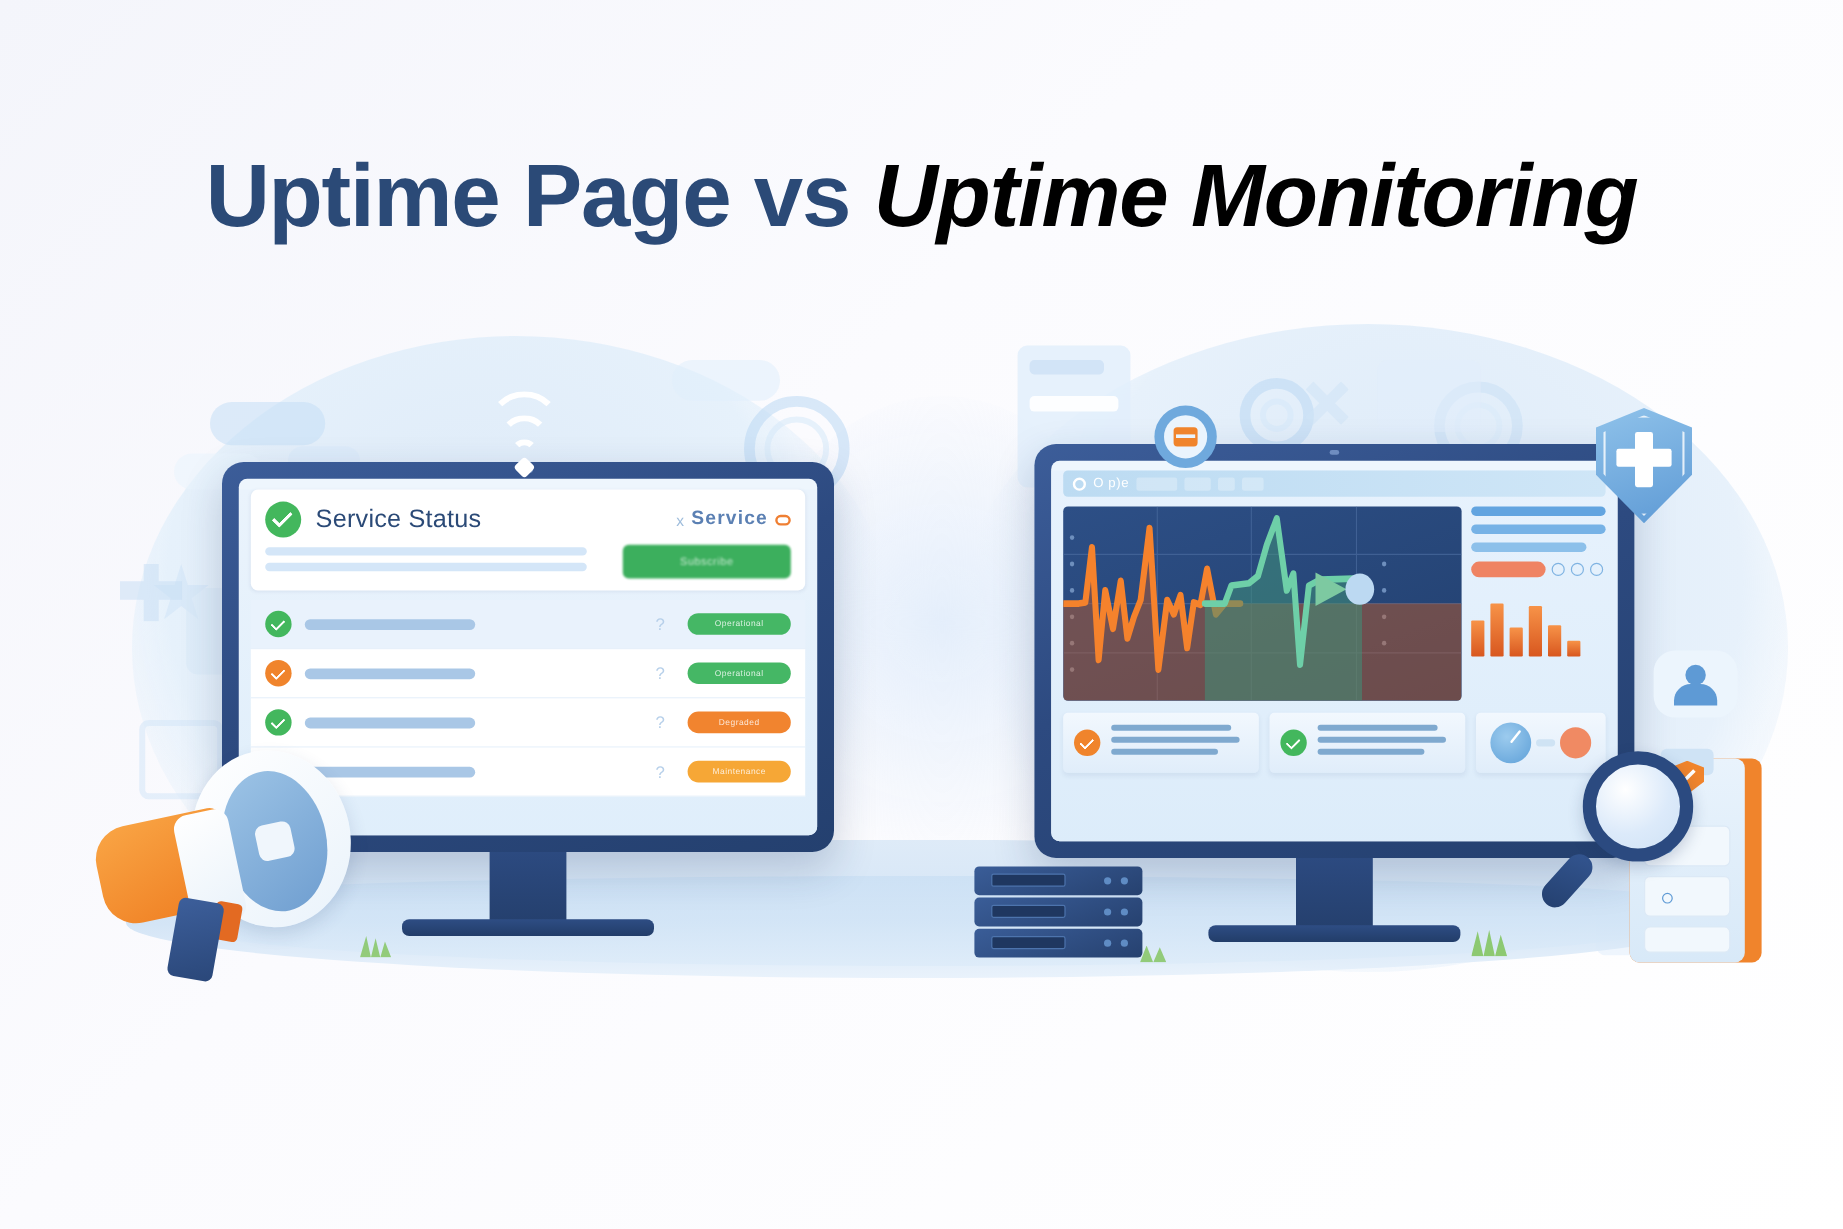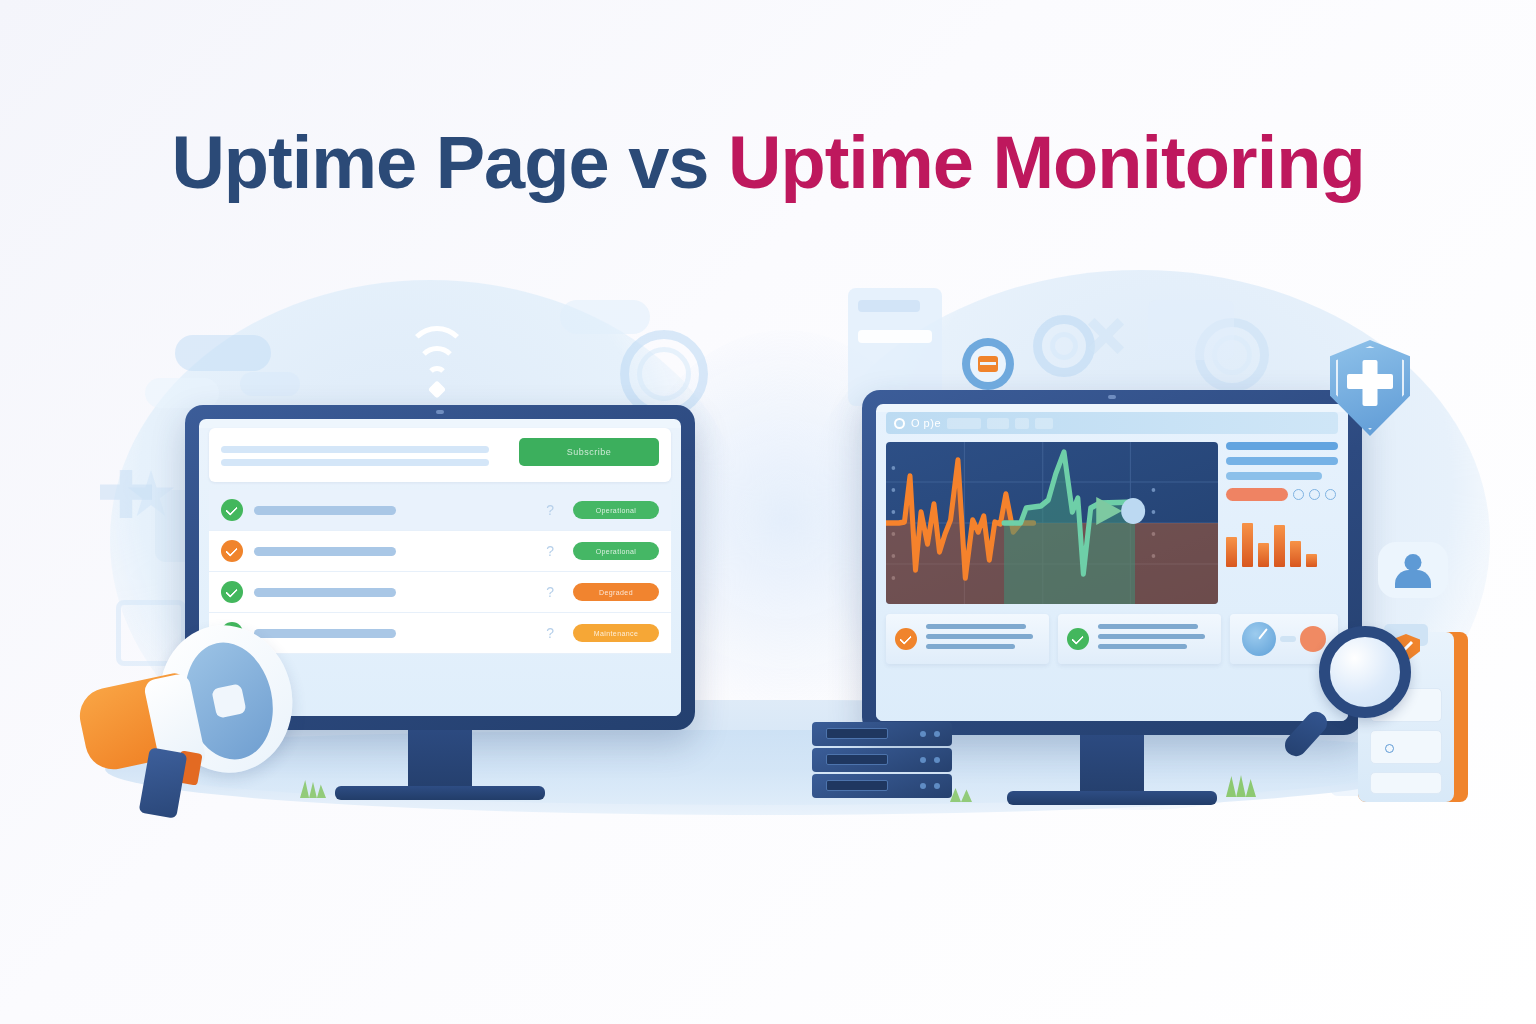--- a/index.html
+++ b/index.html
@@ -15,21 +15,21 @@
   .title-wrap{
     position:absolute; top:120px; left:0; width:100%;
     text-align:center; z-index:60;
   }
   .title{
     font-size:74px; font-weight:700; letter-spacing:-1px;
     font-family:"Liberation Sans", sans-serif;
     white-space:nowrap;
   }
   .t-dark{ color:#2b4a77; }
-  .t-orange{ color:#be185d; }
+  .t-orange{ color:#000000;font-style:italic; }
 
   
   .blob{ position:absolute; border-radius:50%; filter:blur(0.5px); }
   .blob-l{ left:110px; top:280px; width:640px; height:520px;
            background:radial-gradient(circle at 45% 40%, #ddeaf8 0%, #e6f1fb 55%, rgba(236,245,253,0) 72%); }
   .blob-r{ left:790px; top:270px; width:700px; height:540px;
            background:radial-gradient(circle at 55% 40%, #dceaf8 0%, #e7f1fb 55%, rgba(236,245,253,0) 72%); }
   .blob-c{ left:620px; top:330px; width:330px; height:420px;
            background:radial-gradient(circle at 50% 45%, #e4eefb 0%, rgba(236,245,253,0) 70%); }
 
@@ -44,21 +44,21 @@
   
   .deco{ position:absolute; opacity:.55; }
   .cloud{ background:#c5def5; border-radius:40px; position:absolute;}
   .gear{ position:absolute; border-radius:50%; border:9px solid #bcd9f4;}
   .gear:after{ content:''; position:absolute; inset:8px; border-radius:50%; border:5px solid #d6e9fa;}
 
   .bgcard{ position:absolute; background:#e2eefb; border-radius:8px; opacity:.85;}
   .bgline{ position:absolute; background:#cfe2f6; border-radius:4px; opacity:.9;}
 
   
-  .monitor{ position:absolute;margin-top:20px; }
+  .monitor{ position:absolute; }
   .bezel{
     background:linear-gradient(160deg,#3c5d99 0%,#2d4a80 45%,#24406f 100%);
     border-radius:18px; padding:14px;
     box-shadow:0 14px 34px rgba(30,55,100,.22);
     position:relative;
   }
   .bezel:before{ content:''; position:absolute; left:50%; top:5px; transform:translateX(-50%);
     width:8px;height:4px;border-radius:3px;background:#6f8dc0;}
   .screen{ background:#eef6fd; border-radius:7px; overflow:hidden; position:relative; }
   .neck{ position:absolute; left:50%; transform:translateX(-50%);
@@ -81,21 +81,21 @@
   .chk.sm{ width:22px;height:22px;}
   .chk.sm:after{ width:9px;height:4.5px;border-left-width:2.6px;border-bottom-width:2.6px;}
   .hdr-title{ font-size:21px; color:#2b4a77; font-weight:400; letter-spacing:.2px;}
   .logo-mark{ margin-left:auto; display:flex; align-items:center; gap:6px; }
   .logo-x{ color:#9fbddc; font-size:13px;}
   .logo-tx{ color:#3f6aa6; font-size:16px; letter-spacing:1px; font-weight:600;
             filter:blur(.6px); opacity:.85;}
   .logo-dot{ width:13px;height:9px;border:2.6px solid #ef7f33;border-radius:6px;}
   .sub-lines{ margin-top:8px; }
   .sline{ height:7px; background:#d4e6f8; border-radius:4px; margin-bottom:6px;}
-  .hdr-body{ display:flex; gap:30px; align-items:flex-start; }
+  .hdr-body{ display:flex; gap:30px; align-items:flex-end; }
   .hdr-left{ flex:1; }
   .badge{ border-radius:5px; height:28px; display:flex; align-items:center; justify-content:center;
           font-size:9px; color:rgba(255,255,255,.75); letter-spacing:.5px; filter:blur(.7px);}
   .badge.green{ background:#3caf5d; width:140px;}
   .rows{ margin:8px 10px 0 10px; }
   .row{ display:flex; align-items:center; gap:11px; padding:9px 12px;
         border-bottom:1px solid #e7f0fa; background:#fff;}
   .row.alt{ background:#e9f2fc; }
   .row .bar{ height:9px; background:#a9c7e6; border-radius:5px; width:142px;}
   .row .pct{ color:#b7d0ea; font-size:14px; margin-left:auto; margin-right:8px; }
@@ -308,20 +308,29 @@
       <i class="w3"></i>
       <span class="dot"></span>
   </div>
 
   <div class="monitor" style="left:185px;top:385px;width:510px;">
     <div class="bezel" style="width:510px;height:325px;">
       <div class="screen" style="width:482px;height:297px;">
         <div class="ls">
 
           <div class="panel">
+            <div class="hdr-row">
+              <span class="chk green"></span>
+              <span class="hdr-title">Service Status</span>
+              <span class="logo-mark">
+                <span class="logo-x">x</span>
+                <span class="logo-tx">Service</span>
+                <span class="logo-dot"></span>
+              </span>
+            </div>
             <div class="hdr-body">
               <div class="hdr-left sub-lines">
                 <div class="sline" style="width:100%"></div>
                 <div class="sline" style="width:100%"></div>
               </div>
               <div class="badge green">Subscribe</div>
             </div>
           </div>
 
           <div class="rows">

